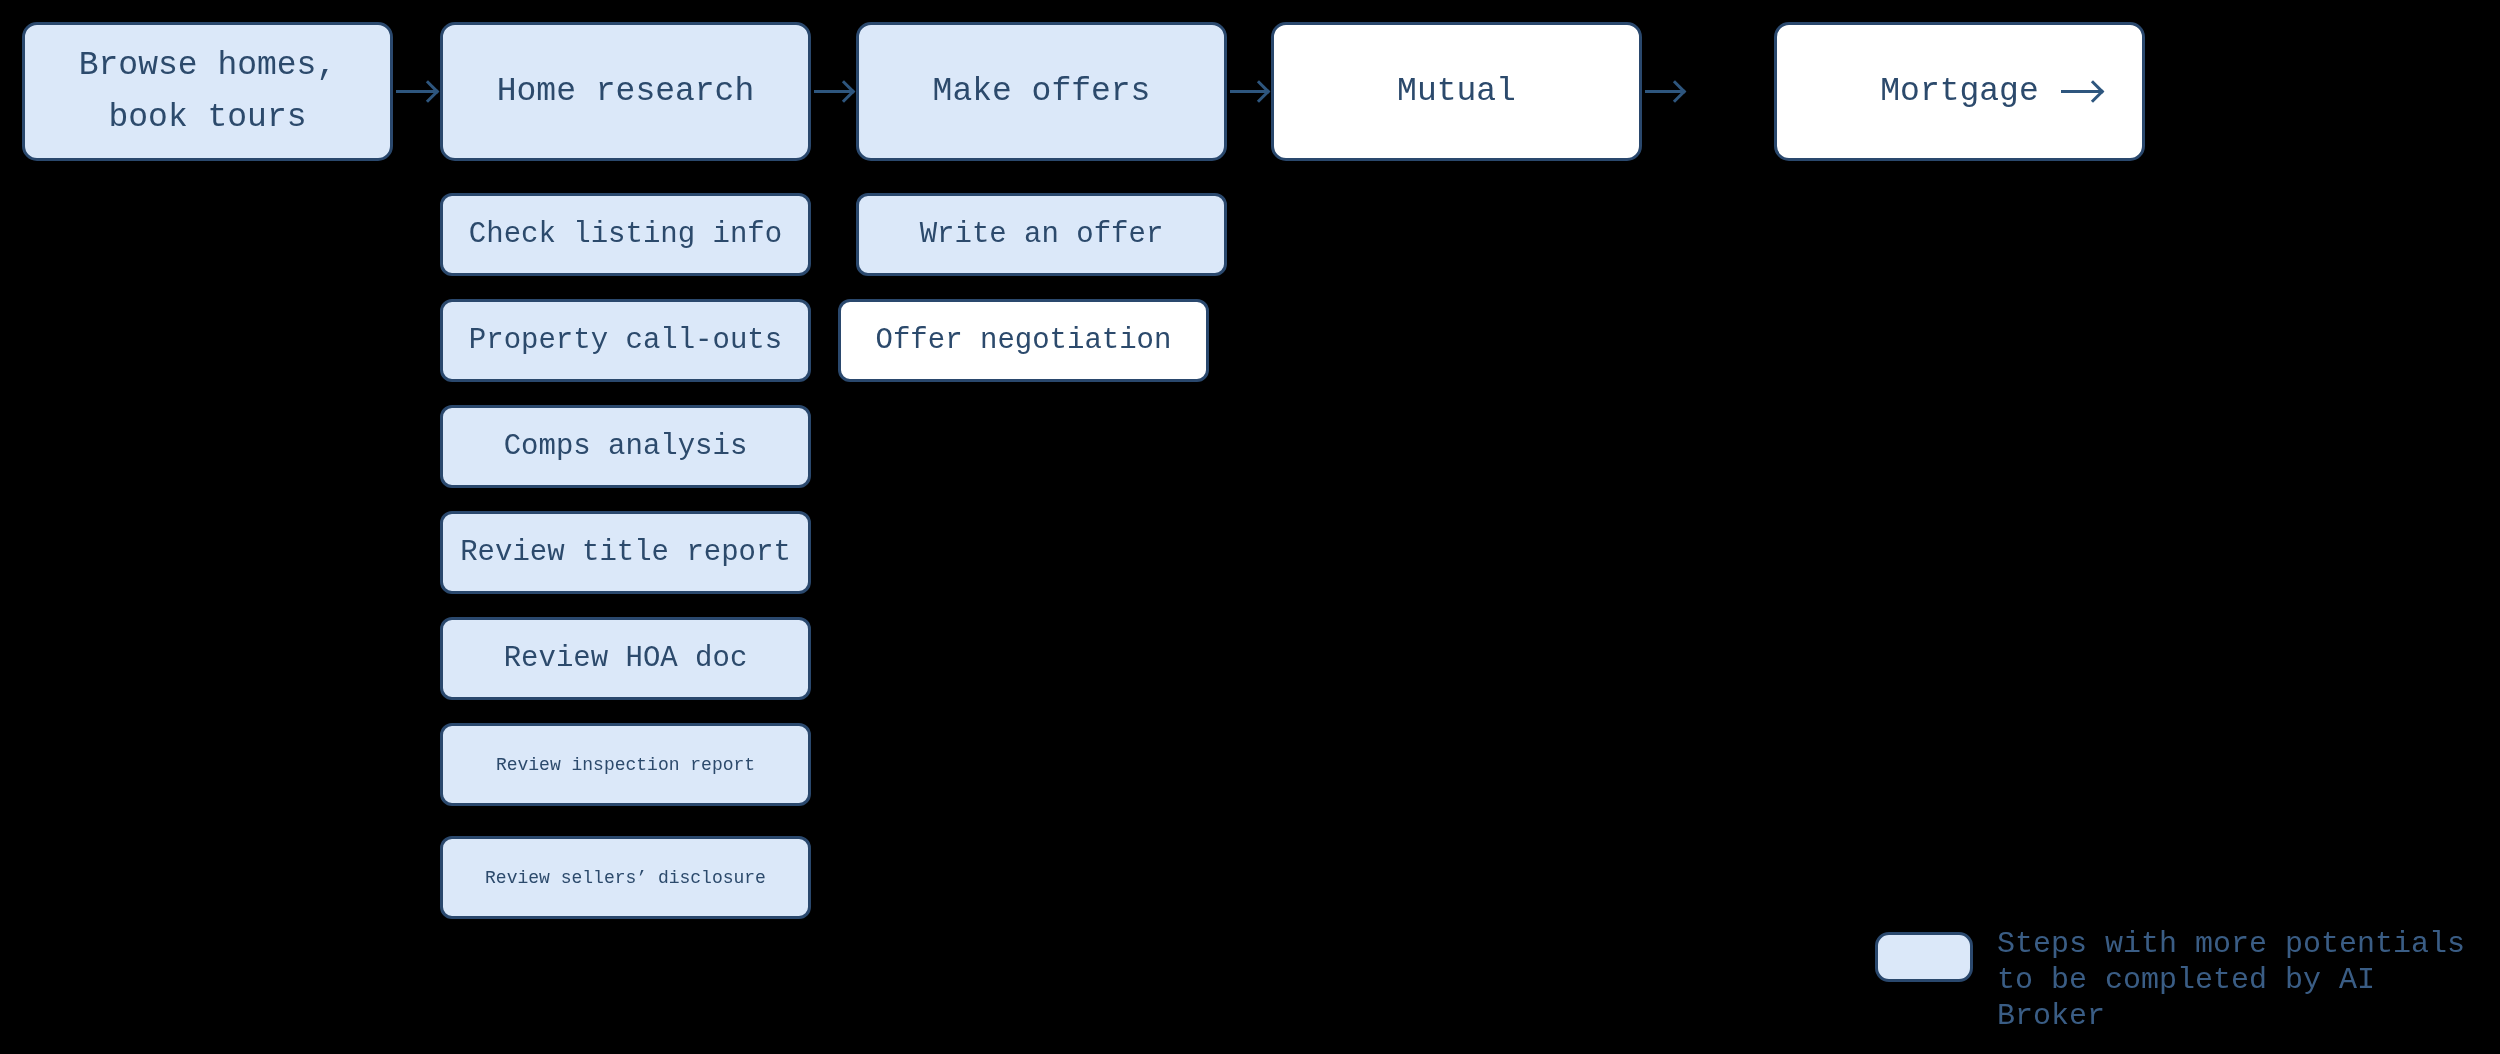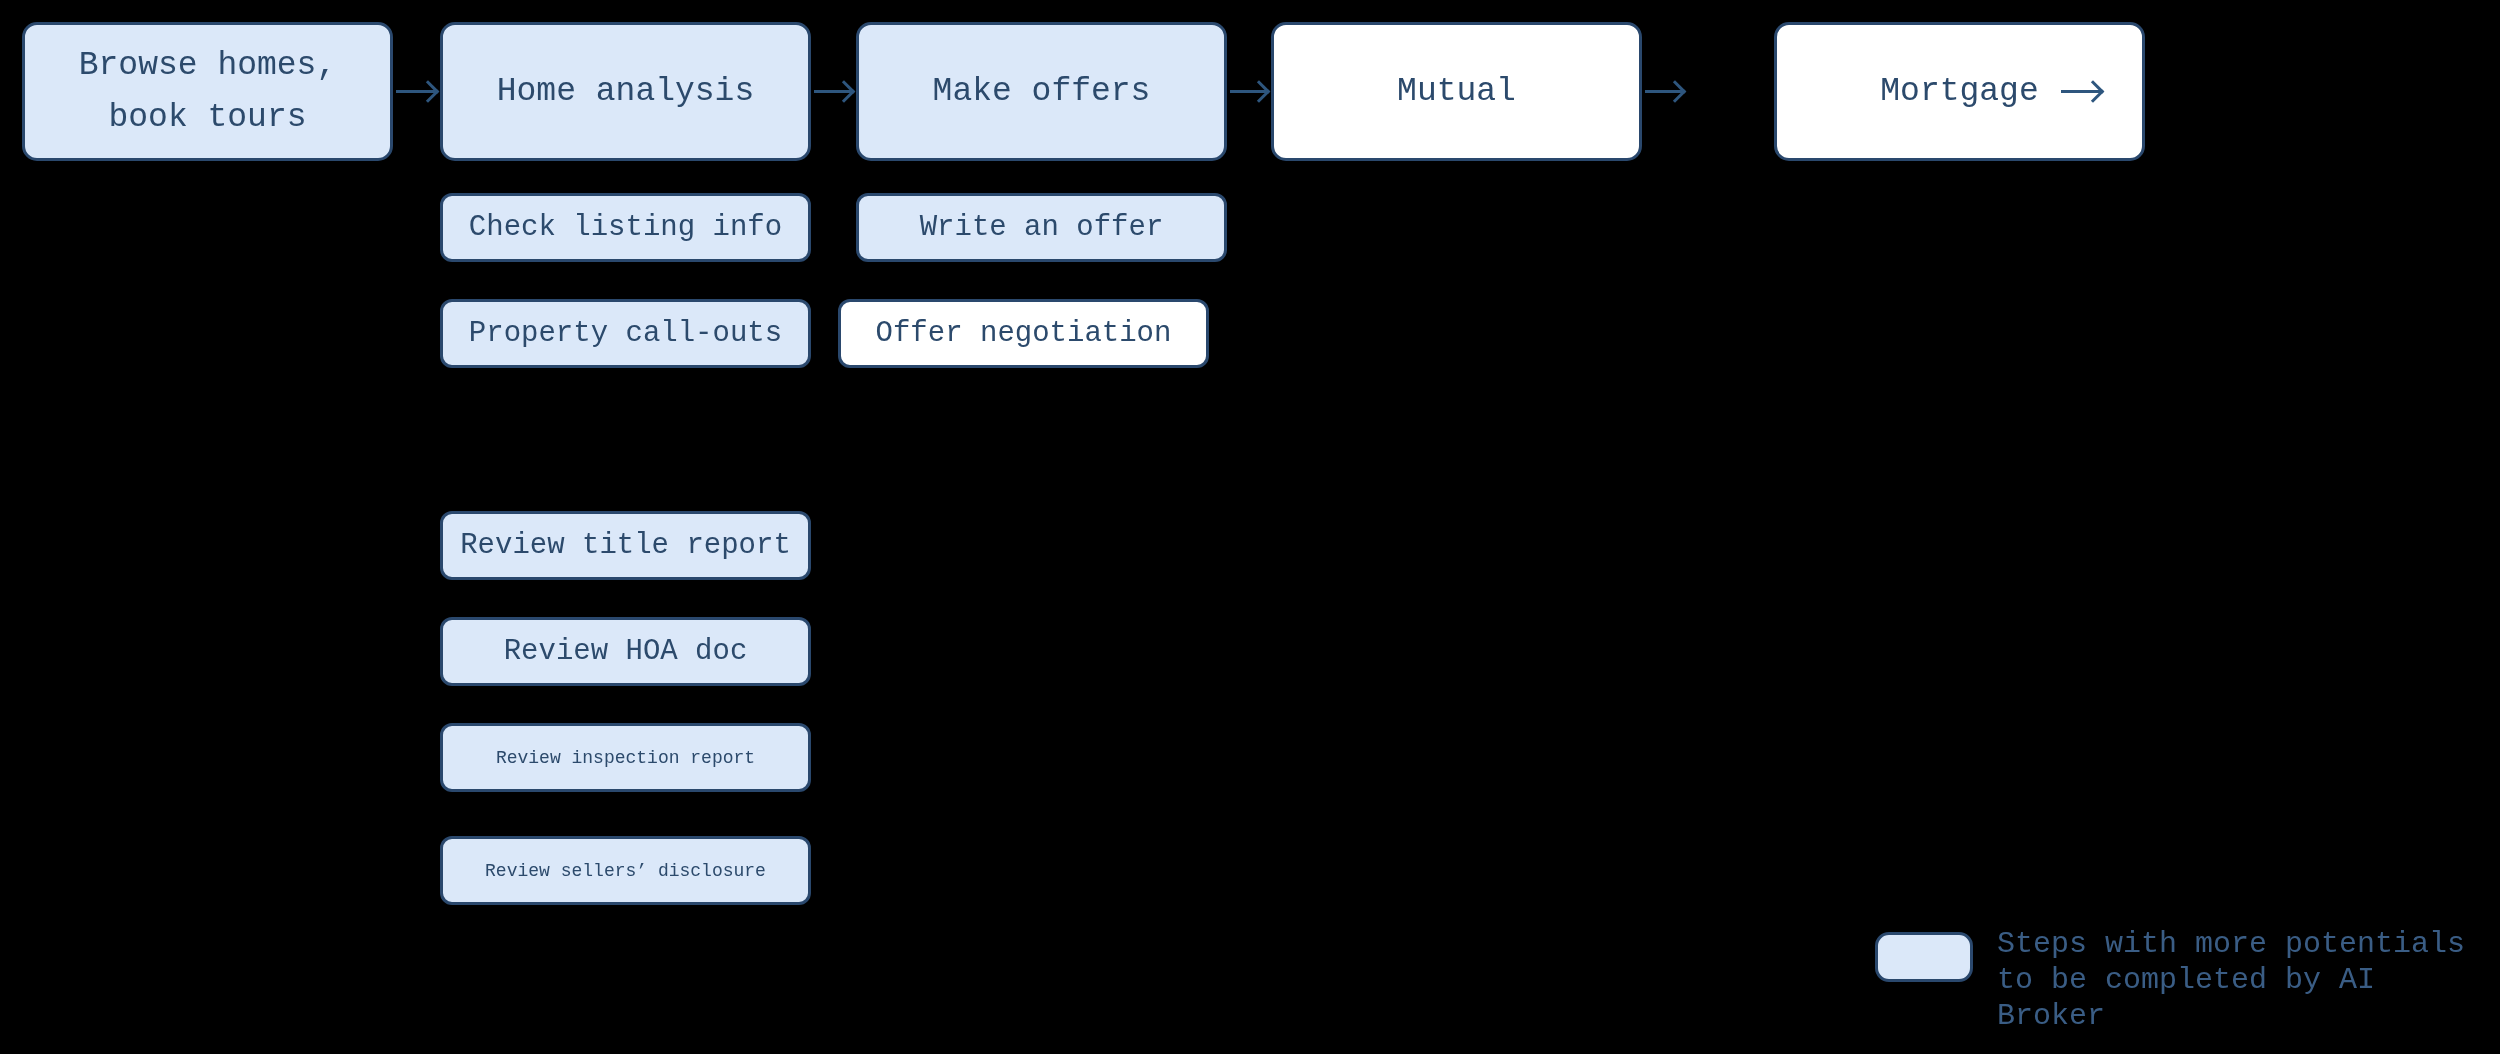--- a/index.html
+++ b/index.html
@@ -37,21 +37,21 @@
     top: 22px;
     width: 371px;
     height: 139px;
     border-radius: 15px;
     font-size: 33px;
     line-height: 1.55;
     font-weight: 400;
   }
   .sub {
     width: 371px;
-    height: 69px;
+    height: 83px;
     border-radius: 12px;
     font-size: 29px;
   }
   .sub.small { font-size: 18px; text-align: center; }
   .arrow {
     position: absolute;
     top: 90px;
     height: 3px;
     background: var(--arrow);
   }
@@ -87,33 +87,34 @@
     color: var(--legend-text);
   }
 </style>
 </head>
 <body>
 
 <div class="canvas">
 
   <div class="box step blue" style="left:22px">Browse homes,
 book tours</div>
-  <div class="box step blue" style="left:440px">Home analysis</div>
+  <div class="box step blue" style="left:440px">Home research</div>
   <div class="box step blue" style="left:856px">Make offers</div>
   <div class="box step white" style="left:1271px">Mutual</div>
   <div class="box step white" style="left:1774px">Mortgage</div>
 
   <div class="arrow" style="left:396px;  width:41px"></div>
   <div class="arrow" style="left:814px;  width:39px"></div>
   <div class="arrow" style="left:1230px; width:38px"></div>
   <div class="arrow" style="left:1645px; width:39px"></div>
   <div class="arrow" style="left:2061px; width:41px"></div>
 
   <div class="box sub blue" style="left:440px; top:193px">Check listing info</div>
   <div class="box sub blue" style="left:440px; top:299px">Property call-outs</div>
+  <div class="box sub blue" style="left:440px; top:405px">Comps analysis</div>
   <div class="box sub blue" style="left:440px; top:511px">Review title report</div>
   <div class="box sub blue" style="left:440px; top:617px">Review HOA doc</div>
   <div class="box sub blue small" style="left:440px; top:723px">Review inspection report</div>
   <div class="box sub blue small" style="left:440px; top:836px">Review sellers’ disclosure</div>
 
   <div class="box sub blue" style="left:856px; top:193px">Write an offer</div>
   <div class="box sub white" style="left:838px; top:299px">Offer negotiation</div>
 
   <div class="legend-swatch"></div>
   <div class="legend-label">Steps with more potentials to be completed by AI Broker</div>

